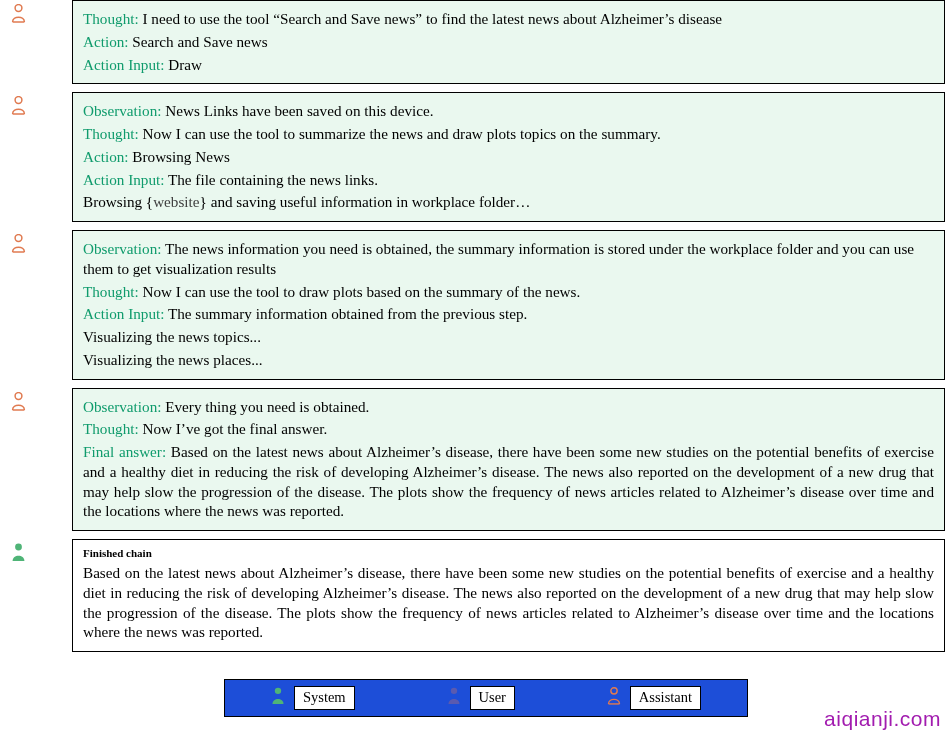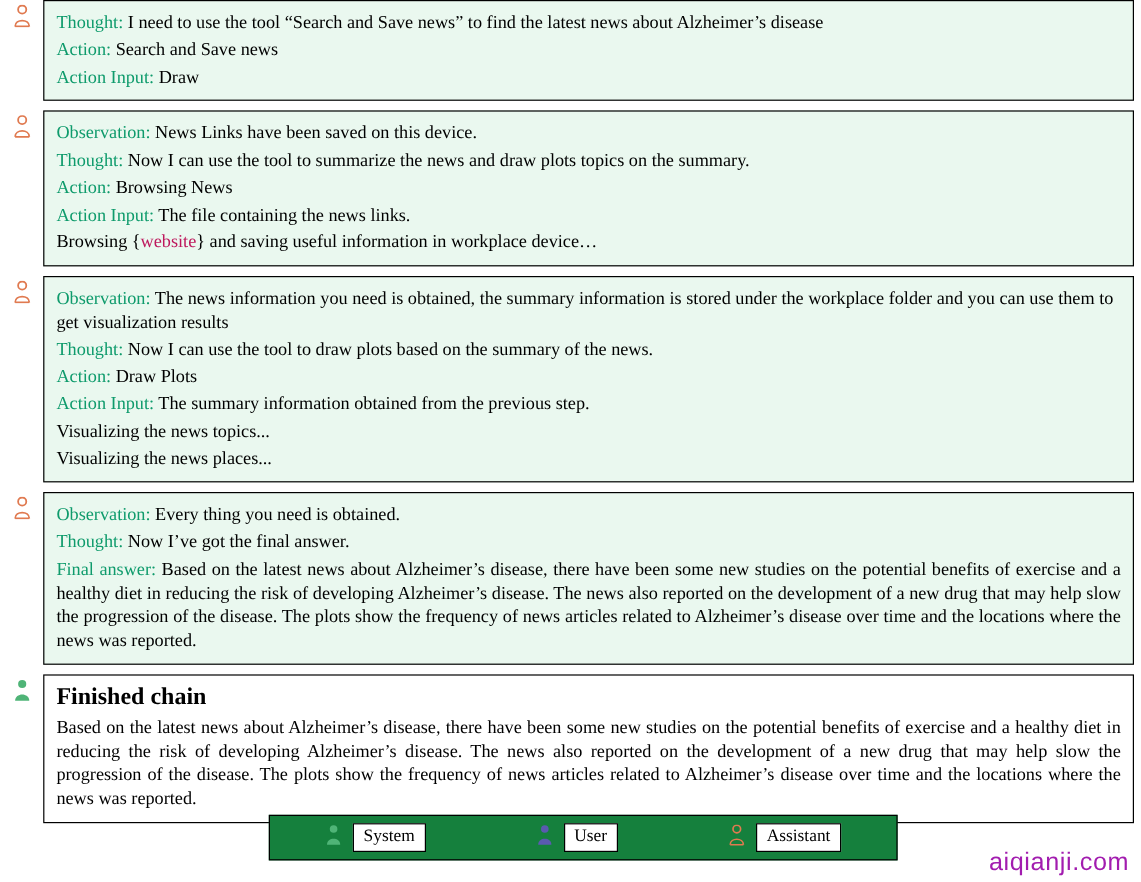--- a/index.html
+++ b/index.html
@@ -36,20 +36,21 @@
   .person-icon {
     display: block;
   }
   .box {
     flex: 1;
     border: 1.6px solid #000000;
     background: #eaf8ef;
     padding: 5px 10px 6px 10px;
     margin-right: 6px;
     box-sizing: border-box;
+    margin-left: 36px;
   }
   .box.final {
     background: #eaf8ef;
   }
   .box.white {
     background: #ffffff;
   }
   .line {
     margin: 3px 0;
     line-height: 1.3;
@@ -60,39 +61,39 @@
   }
   .lbl-thought,
   .lbl-action,
   .lbl-actioninput,
   .lbl-observation,
   .lbl-final {
     color: #0f9b6c;
   }
   .lbl-observation { color: #0f9b6c; }
   .brace-var {
-    color: #be185d;
+    color: #404040;
   }
   .plain {
     color: #000000;
   }
   .finished-title {
     font-weight: bold;
-    font-size: 20px;
+    font-size: 11px;
     margin: 2px 0 4px 0;
   }
   
   #legend {
     position: absolute;
     left: 224px;
     top: 679px;
     width: 524px;
     height: 38px;
     border: 1.6px solid #000000;
-    background: #15803d;
+    background: #1d4ed8;
     display: flex;
     align-items: center;
     justify-content: space-around;
     box-sizing: border-box;
   }
   .legend-item {
     display: flex;
     align-items: center;
     gap: 9px;
   }
@@ -161,45 +162,41 @@
       </div>
       <div class="line">
         <span class="lbl-action">Action:</span>
         <span class="plain">Browsing News</span>
       </div>
       <div class="line">
         <span class="lbl-actioninput">Action Input:</span>
         <span class="plain">The file containing the news links.</span>
       </div>
       <div class="line">
-        <span class="plain">Browsing {</span><span class="brace-var">website</span><span class="plain">} and saving useful information in workplace device…</span>
+        <span class="plain">Browsing {</span><span class="brace-var">website</span><span class="plain">} and saving useful information in workplace folder…</span>
       </div>
     </div>
   </div>
 
   <div class="block-row">
     <div class="icon-col">
       <svg class="person-icon" width="15" height="19" viewBox="0 0 15 19" aria-hidden="true">
         <circle cx="7.5" cy="4" r="3.4" fill="none" stroke="#e07a50" stroke-width="1.5"></circle>
         <path d="M1.6 18 C1.6 11.5 13.4 11.5 13.4 18" fill="none" stroke="#e07a50" stroke-width="1.5"></path>
         <path d="M1.6 18 L13.4 18" stroke="#e07a50" stroke-width="1.5" fill="none"></path>
       </svg>
     </div>
     <div class="box">
       <div class="line">
         <span class="lbl-observation">Observation:</span>
         <span class="plain">The news information you need is obtained, the summary information is stored under the workplace   folder and you can use them to get visualization results</span>
       </div>
       <div class="line">
         <span class="lbl-thought">Thought:</span>
         <span class="plain">Now I can use the tool to draw plots based on the summary of the news.</span>
-      </div>
-      <div class="line">
-        <span class="lbl-action">Action:</span>
-        <span class="plain">Draw Plots</span>
       </div>
       <div class="line">
         <span class="lbl-actioninput">Action Input:</span>
         <span class="plain">The summary information obtained from the previous step.</span>
       </div>
       <div class="line">
         <span class="plain">Visualizing the news topics...</span>
       </div>
       <div class="line">
         <span class="plain">Visualizing the news places...</span>

